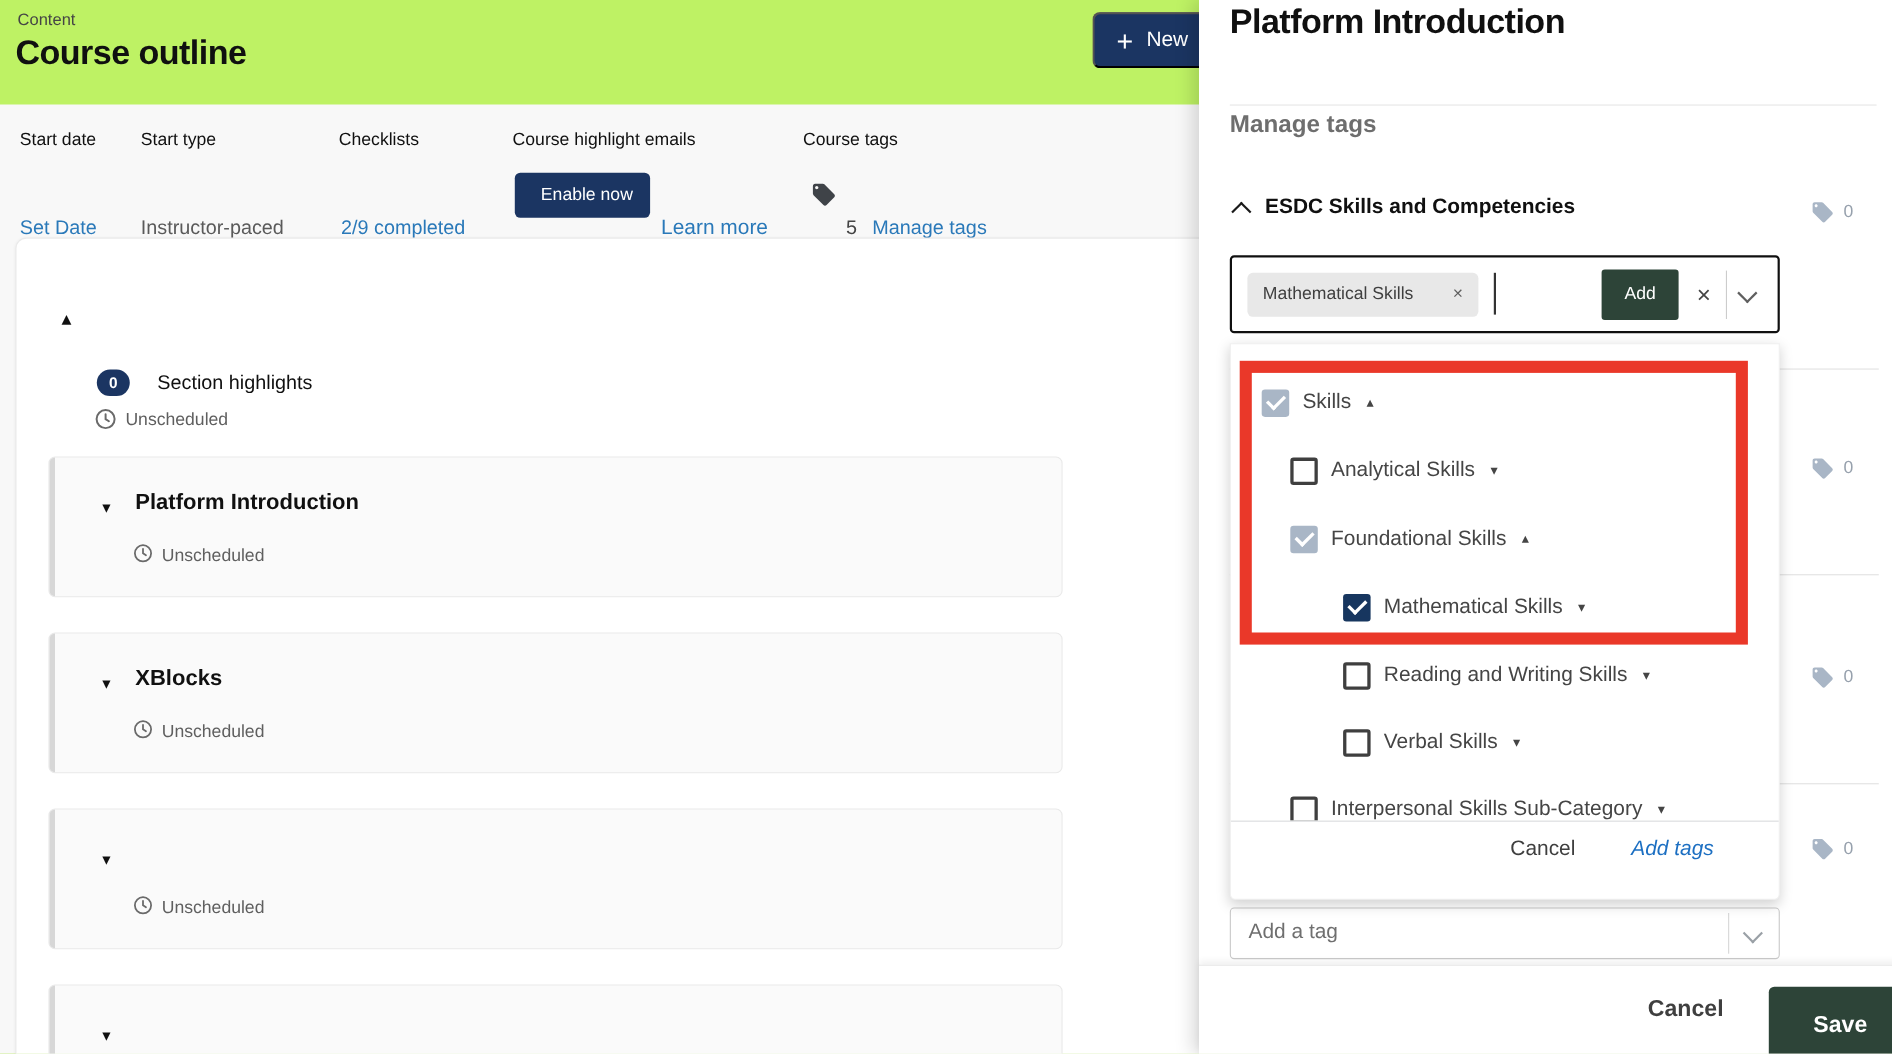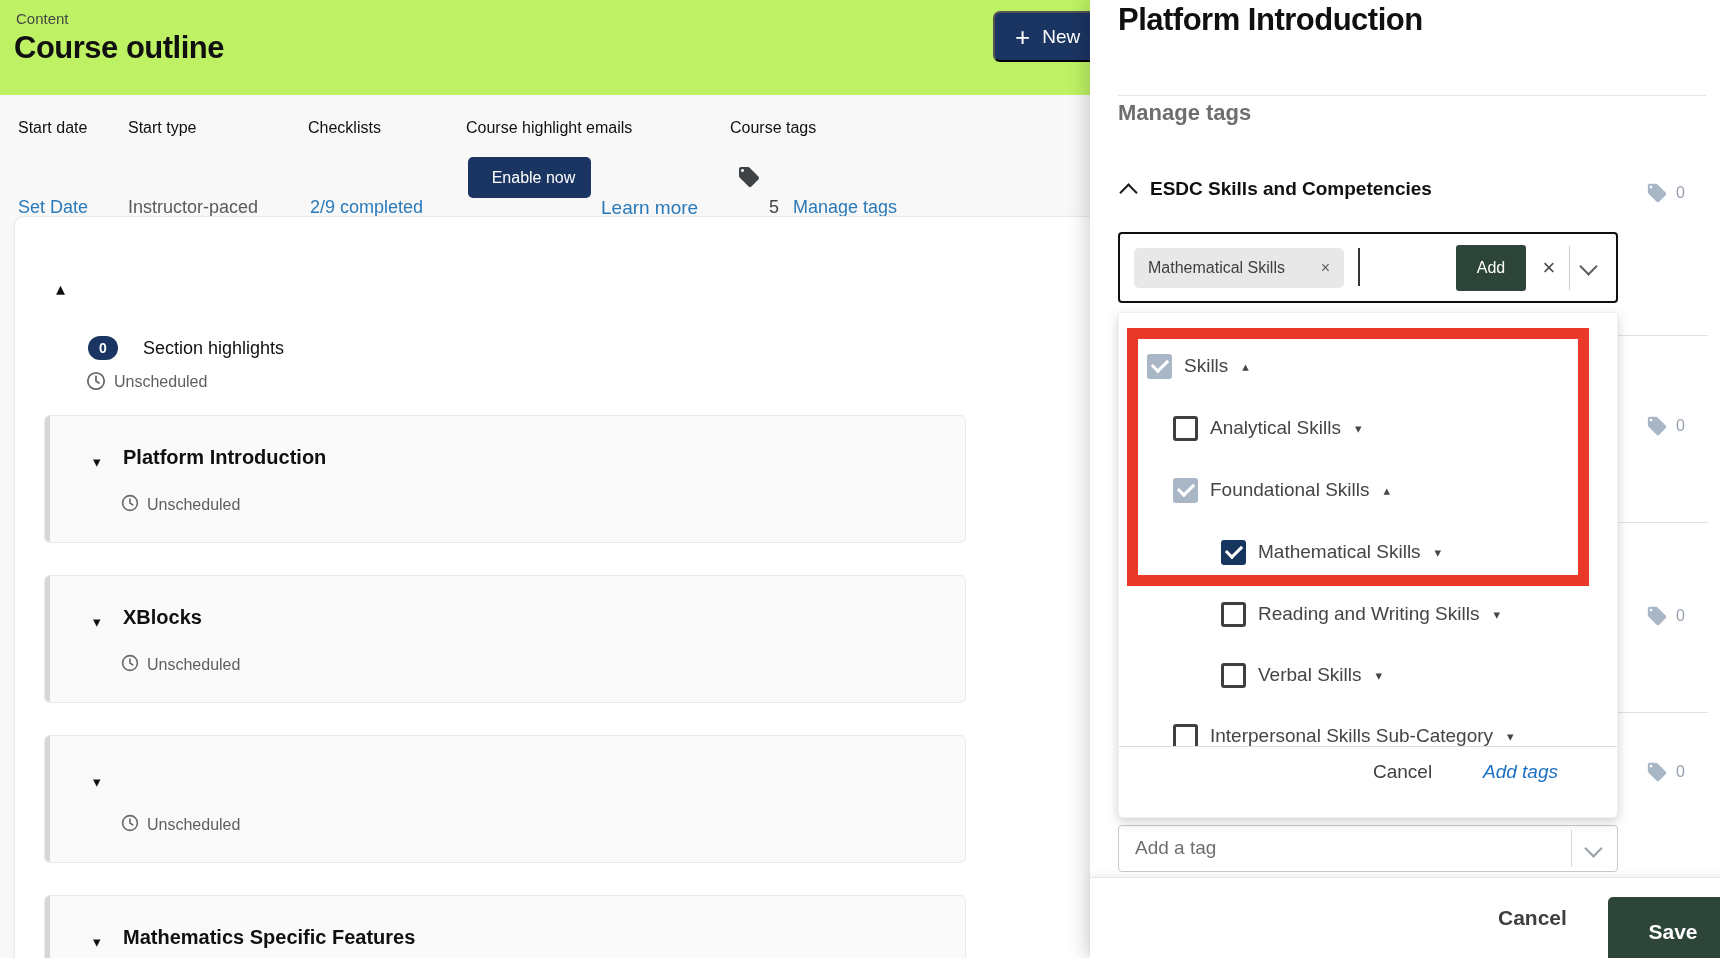--- a/index.html
+++ b/index.html
@@ -187,21 +187,20 @@
             <circle cx="10" cy="10" r="8.2" fill="none" stroke="#6a6a6a" stroke-width="1.8"></circle>
             <path d="M10 5.5V10l3 2" fill="none" stroke="#6a6a6a" stroke-width="1.8" stroke-linecap="round"></path>
           </svg></span>
       <span class="unsched">Unscheduled</span>
     </span>
   </div>
 
   <div class="abs sub-card" style="top:895px">
     <div class="strip"></div>
     <span class="sub-caret">▾</span>
-    <span class="sub-title">Mathematics Specific Features</span>
   </div>
 
   <div class="drawer">
 
     <div class="dr drawer-title">Platform Introduction</div>
     <div class="dr drawer-divider"></div>
     <div class="dr drawer-sub">Manage tags</div>
 
     <span class="dr chev up" style="left:32px;top:186px"></span>
     <div class="dr tax-name">ESDC Skills and Competencies</div>

